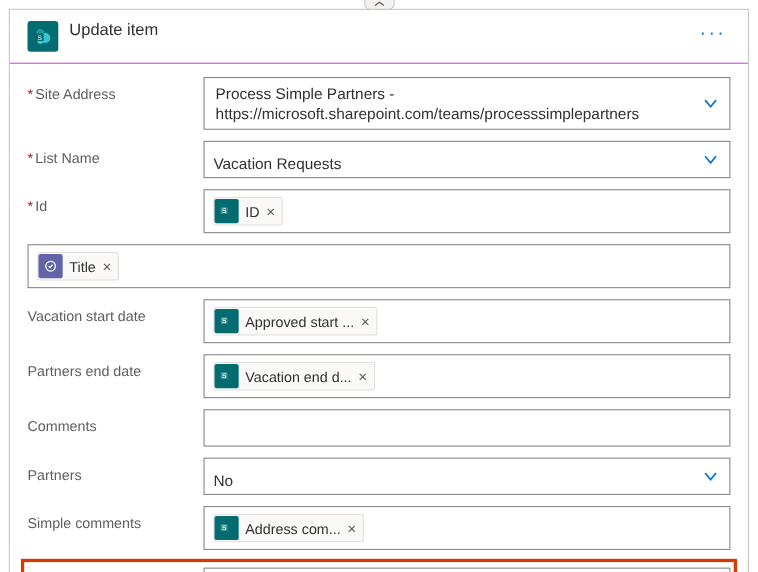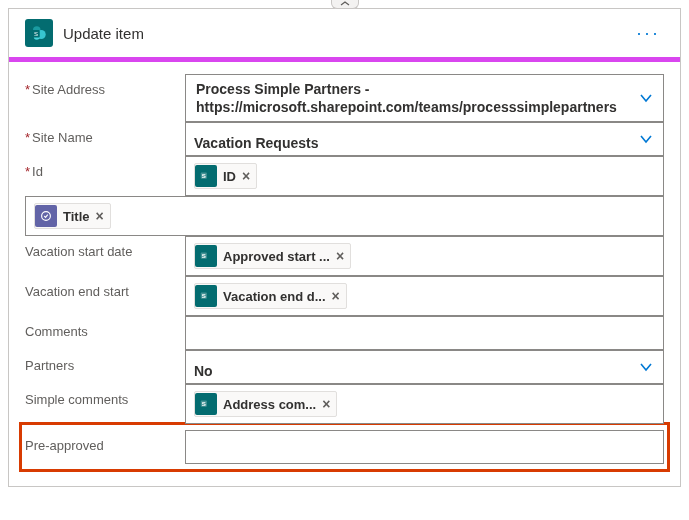--- a/index.html
+++ b/index.html
@@ -1,30 +1,30 @@
 <!DOCTYPE html>
 <html><head>
 <meta charset="utf-8">
 <style>
   * { box-sizing: border-box; margin: 0; padding: 0; font-family: "Segoe UI", -apple-system, sans-serif; }
   body { background: #fff; padding: 8px; font-size: 14px; color: #323130; width: 689px; }
   .card { border: 1px solid #c8c6c4; background: #fff; }
-  .card-header { display: flex; align-items: center; padding: 10px 16px; border-bottom: 5px solid #d946ef; position: relative; }
+  .card-header { display: flex; padding: 10px 16px; border-bottom: 1px solid #d946ef; position: relative; }
   .header-notch { position: absolute; top: -1px; left: 50%; transform: translateX(-50%); width: 28px; height: 10px; border: 1px solid #c8c6c4; border-top: none; border-radius: 0 0 6px 6px; background: #f3f2f1; display:flex; align-items:center; justify-content:center; }
   .header-notch svg { display:block; }
   .sp-icon { width: 28px; height: 28px; background: #036c70; border-radius: 3px; display: inline-flex; align-items: center; justify-content: center; margin-right: 10px; flex-shrink:0; }
   .sp-icon svg { width: 18px; height: 18px; }
   .card-title { font-size: 15px; color: #323130; flex: 1; }
   .more-btn { color: #0078d4; font-size: 18px; letter-spacing: 2px; cursor: pointer; padding: 0 4px; }
   .card-body { padding: 12px 16px 16px 16px; }
-  .form-row { display: flex; align-items: flex-start; margin-bottom: 0; }
+  .form-row { display: flex; align-items: flex-start; margin-bottom: 10px; }
   .form-row.highlight { outline: 3px solid #d83b01; outline-offset: -1px; padding: 6px 4px; margin-left: -4px; margin-right: -4px; }
   .label-col { width: 160px; padding-top: 8px; font-size: 13px; color: #605e5c; flex-shrink: 0; }
   .req { color: #a4262c; margin-right: 2px; }
-  .input-col { flex: 1; font-weight: bold; }
+  .input-col { flex: 1; }
   .field { border: 1px solid #8a8886; background: #fff; min-height: 34px; display: flex; align-items: flex-end; padding: 4px 8px; position: relative; flex-wrap: wrap; }
   .field.multiline { flex-direction: column; align-items: stretch; padding: 6px 38px 6px 10px; }
   .field.multiline .line1 { margin-bottom: 2px; }
   .chevron { position: absolute; right: 10px; top: 50%; transform: translateY(-50%); color: #0078d4; pointer-events: none; }
   .chevron svg { width: 14px; height: 14px; display:block; }
   .token { display: inline-flex; align-items: center; background: #faf9f8; border: 1px solid #e1dfdd; border-radius: 2px; height: 26px; padding: 0 6px 0 0; margin: 2px 4px 2px 0; font-size: 13px; }
   .token .tk-icon { width: 22px; height: 22px; border-radius: 2px; display: inline-flex; align-items: center; justify-content: center; margin-right: 6px; flex-shrink:0; }
   .tk-icon.sp { background: #036c70; }
   .tk-icon.sp svg { width:14px; height:14px; }
   .tk-icon.approval { background: #6264a7; }
@@ -67,21 +67,21 @@
           <span class="chevron">
               <svg viewBox="0 0 14 14">
                 <path d="M2 4 L7 10 L12 4" stroke="#0078d4" stroke-width="1.6" fill="none"></path>
               </svg>
             </span>
         </div>
       </div>
     </div>
 
     <div class="form-row">
-      <div class="label-col"><span class="req">*</span><span>Site Name</span></div>
+      <div class="label-col"><span class="req">*</span><span>List Name</span></div>
       <div class="input-col">
         <div class="field">
           <span class="plain-text">Vacation Requests</span>
           <span class="chevron">
               <svg viewBox="0 0 14 14">
                 <path d="M2 4 L7 10 L12 4" stroke="#0078d4" stroke-width="1.6" fill="none"></path>
               </svg>
             </span>
         </div>
       </div>
@@ -134,21 +134,21 @@
                 </svg>
               </span>
             <span class="tk-label">Approved start ...</span>
             <span class="tk-remove">×</span>
           </span>
         </div>
       </div>
     </div>
 
     <div class="form-row">
-      <div class="label-col">Vacation end start</div>
+      <div class="label-col">Partners end date</div>
       <div class="input-col">
         <div class="field">
           <span class="token">
             <span class="tk-icon sp">
                 <svg viewBox="0 0 16 16">
                   <rect x="2" y="4" width="7" height="7" rx="1" fill="#fff" opacity=".25"></rect>
                   <text x="5.5" y="10" font-size="7" fill="#fff" text-anchor="middle">S</text>
                 </svg>
               </span>
             <span class="tk-label">Vacation end d...</span>

